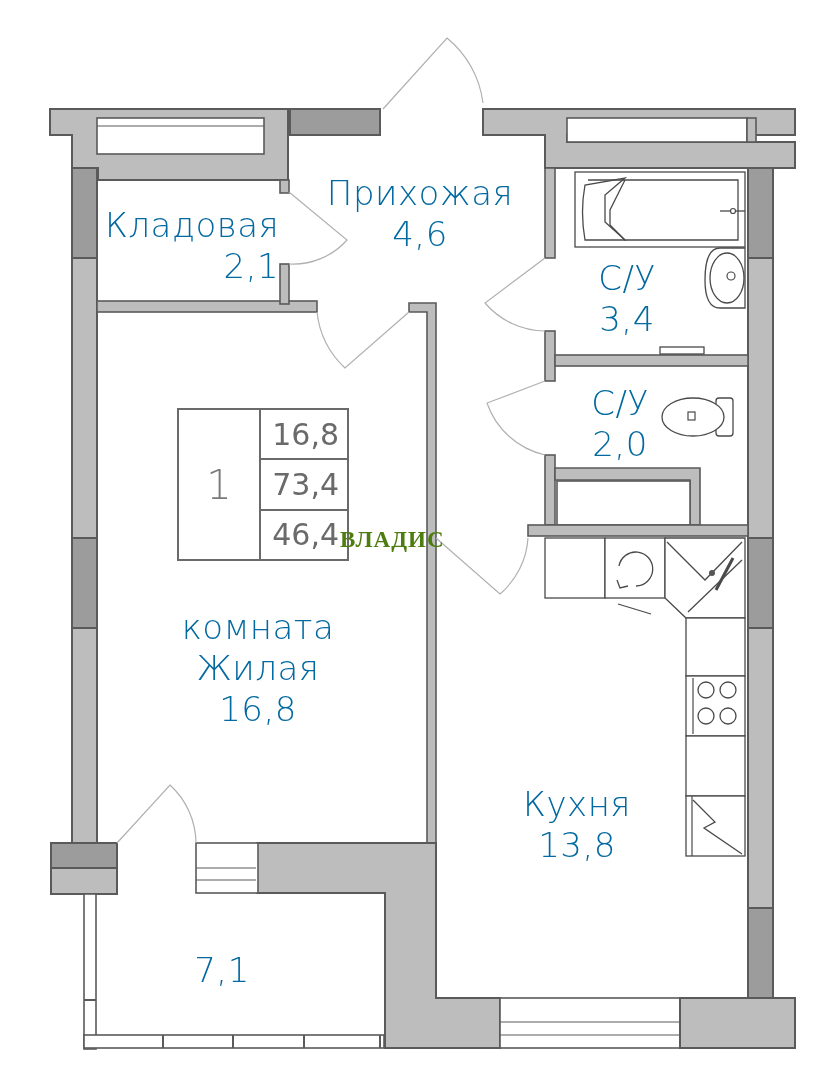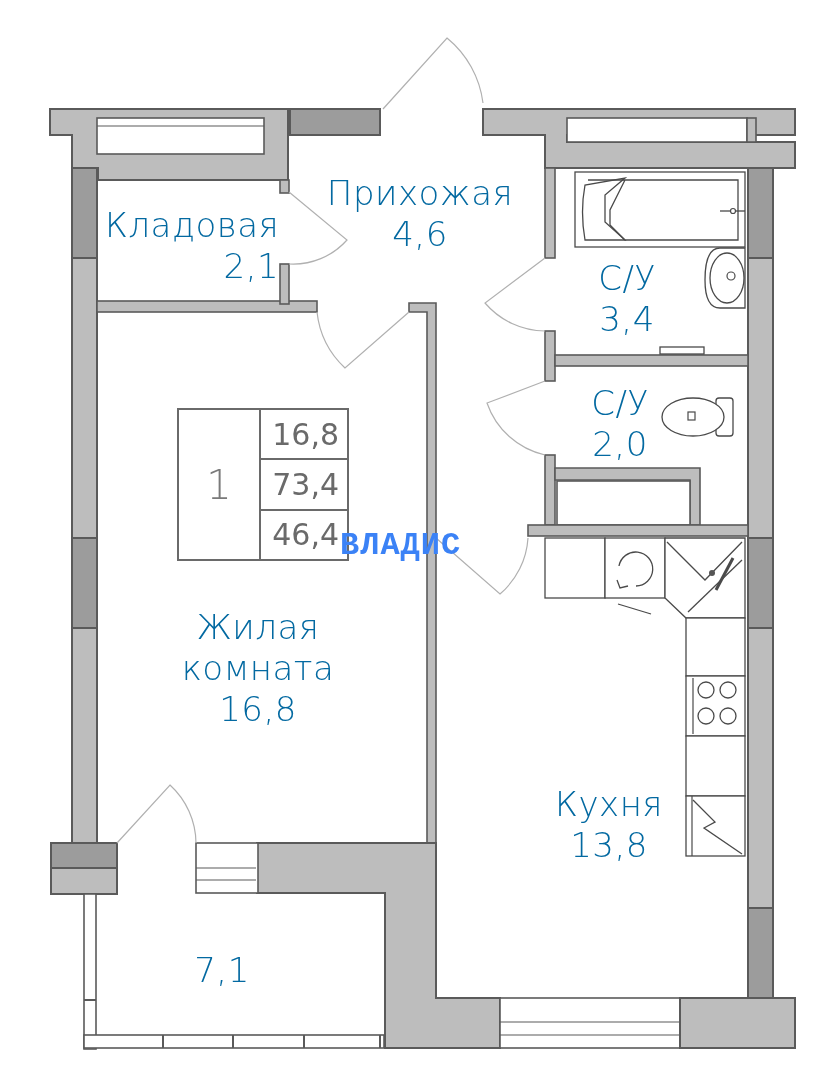--- a/index.html
+++ b/index.html
@@ -19,22 +19,22 @@
     .info-box { position: absolute; left: 177px; top: 408px; width: 172px; height: 153px;
                 border: 2px solid #6a6a6a; box-sizing: border-box; display: flex; background: #fff; }
     .info-left { width: 80px; border-right: 2px solid #6a6a6a; display: flex; align-items: center;
                  justify-content: center; font-family: "DejaVu Sans", sans-serif; font-weight: 300;
                  font-size: 40px; color: #7a7a7a; }
     .info-right { flex: 1; display: flex; flex-direction: column; }
     .info-cell { flex: 1; display: flex; align-items: center; justify-content: flex-end;
                  padding-right: 8px; font-family: "DejaVu Sans", sans-serif; font-size: 30px;
                  color: #6a6a6a; border-bottom: 2px solid #6a6a6a; }
     .info-cell:last-child { border-bottom: none; }
-    .watermark { position: absolute; left: 340px; top: 527px; font-family: Liberation Mono, monospace;
-                 font-size: 32px; color: #3b82f6; font-weight: bold; letter-spacing: 1px; }
+    .watermark { position: absolute; left: 340px; top: 527px; font-family: Liberation Serif, serif;
+                 font-size: 23px; color: #4d7c0f; font-weight: bold; letter-spacing: 1px; }
   </style>
 </head>
 <body>
 
 <svg id="plan" viewBox="0 0 827 1080" xmlns="http://www.w3.org/2000/svg">
 
   <g>
     <path class="wall" d="M50,109 H288 V180 H98 V168 H72 V135 H50 Z"></path>
     <rect class="win" x="97" y="118" width="167" height="36"></rect>
     <line x1="97" y1="126" x2="264" y2="126" stroke="#5a5a5a" stroke-width="1.2"></line>
@@ -178,26 +178,26 @@
   <span>С/У</span>
   <span>3,4</span>
 </div>
 
 <div class="label" style="left:620px; top:383px;">
   <span>С/У</span>
   <span>2,0</span>
 </div>
 
 <div class="label" style="left:258px; top:607px;">
+  <span>комната</span>
   <span>Жилая</span>
-  <span>комната</span>
   <span>16,8</span>
 </div>
 
-<div class="label" style="left:577px; top:784px;margin-left:32px;">
+<div class="label" style="left:577px; top:784px;">
   <span>Кухня</span>
   <span>13,8</span>
 </div>
 
 <div class="label" style="left:222px; top:950px;">
   <span>7,1</span>
 </div>
 
 <div class="info-box">
   <div class="info-left">1</div>

